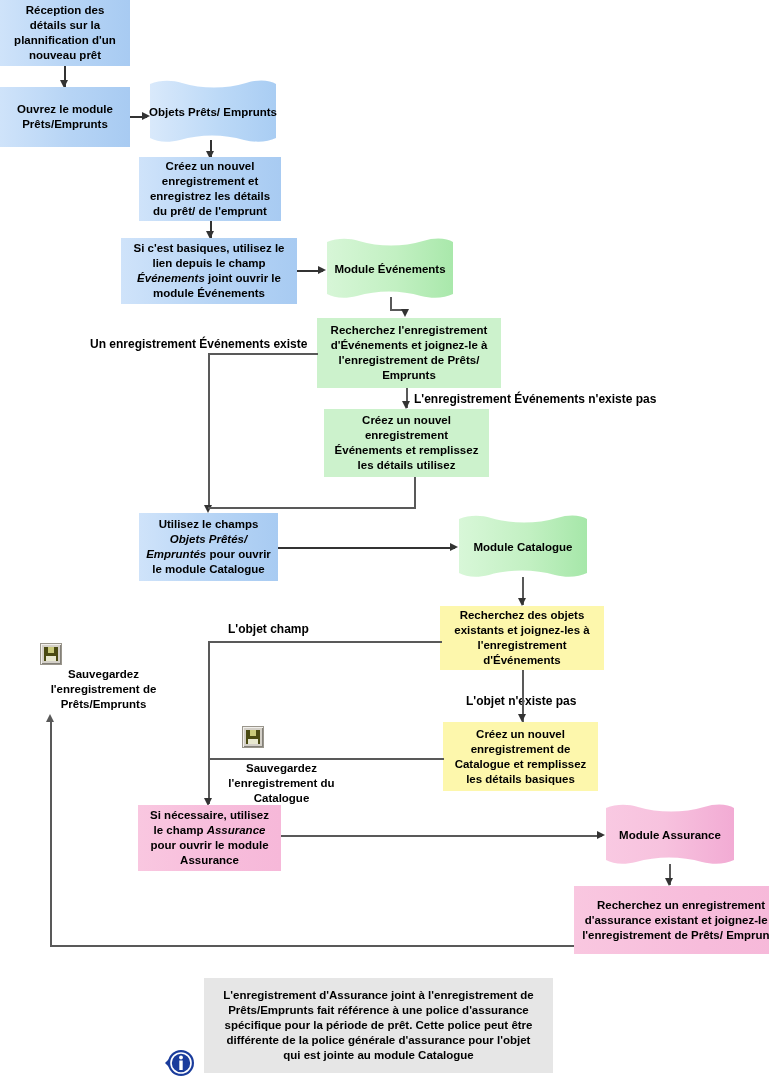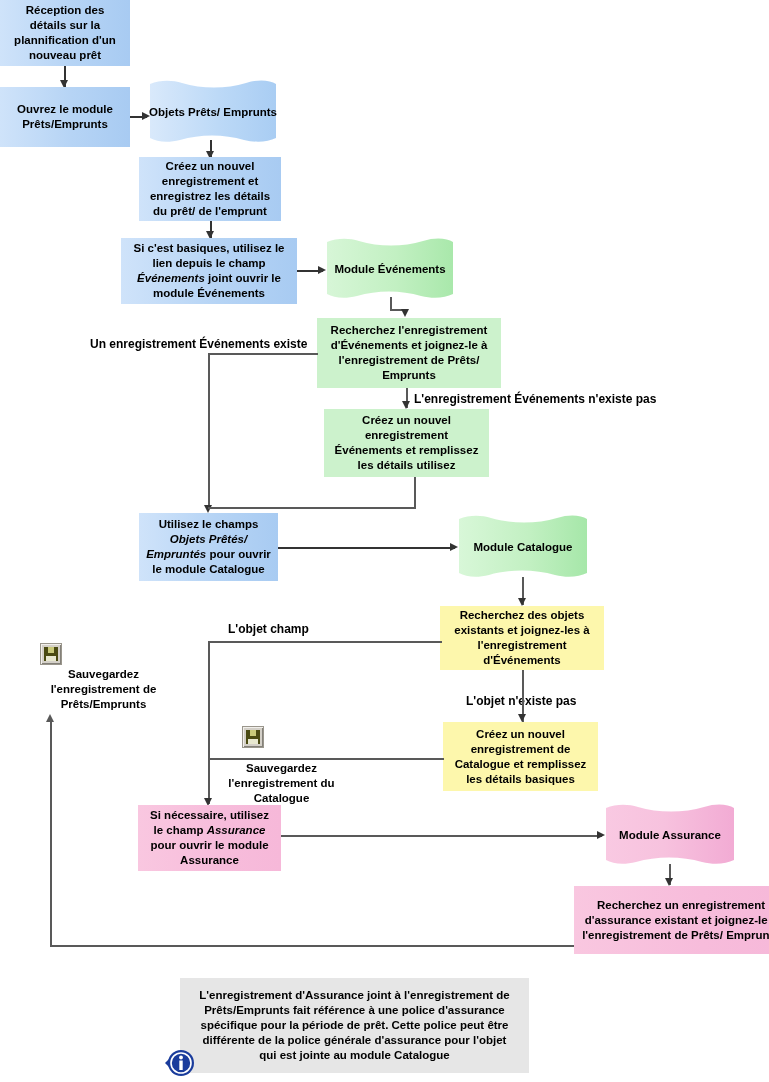--- a/index.html
+++ b/index.html
@@ -155,20 +155,21 @@
     box-sizing: border-box;
     display: flex;
     align-items: center;
     justify-content: center;
     text-align: center;
     padding: 8px 14px;
     font-size: 11.5px;
     font-weight: bold;
     line-height: 15px;
     color: #000000;
+    margin-left: 24px;
   }
   .info-icon {
     position: absolute;
     width: 34px;
     height: 34px;
   }
   em { font-style: italic; }
 </style>
 </head>
 <body>

